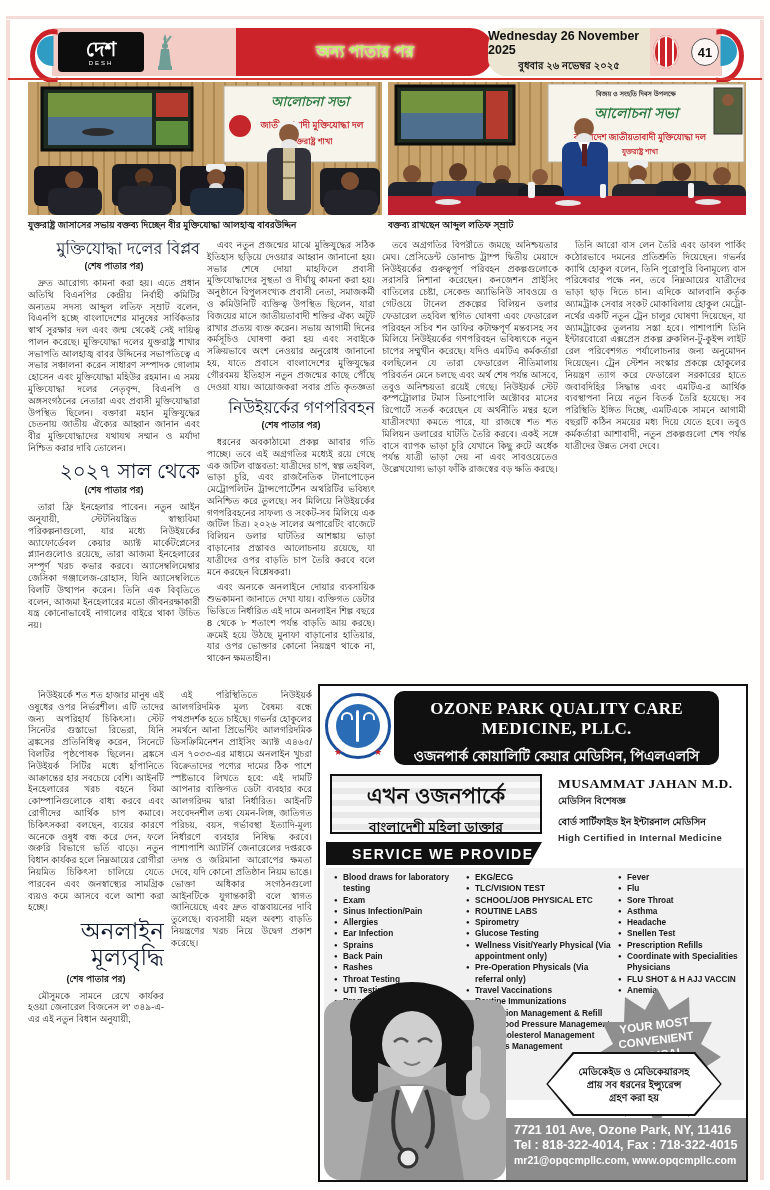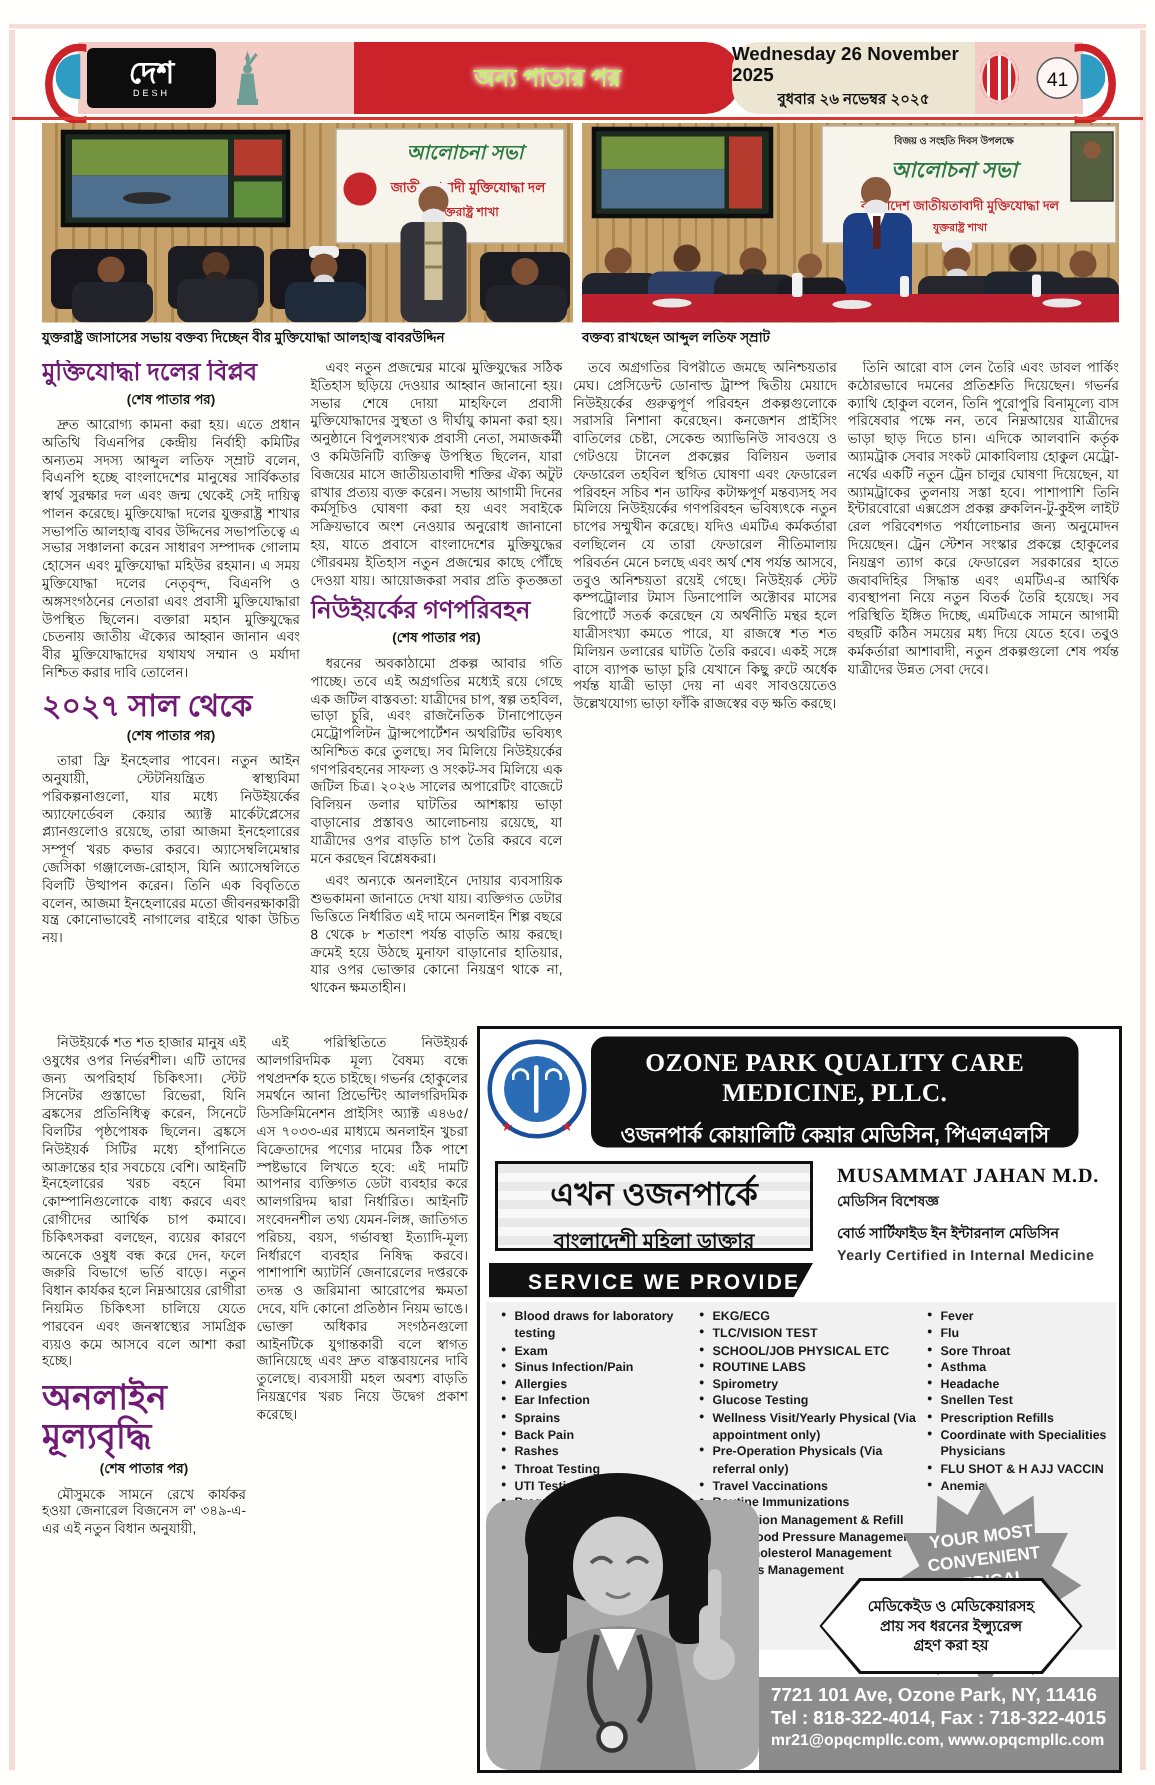--- a/index.html
+++ b/index.html
@@ -23,42 +23,42 @@
   .logo-box{background:#0d0d0d;color:#fff;width:86px;height:40px;border-radius:4px;display:flex;flex-direction:column;align-items:center;justify-content:center;line-height:1;}
   .logo-box .bn{font-size:20px;font-weight:800;}
   .logo-box .en{font-size:6px;letter-spacing:2px;margin-top:1px;}
   .band-red{flex:0 0 258px;background:#cc2229;border-radius:0 26px 26px 0;display:flex;align-items:center;justify-content:center;}
   .band-red span{font-size:16px;font-weight:800;color:#bef264;text-shadow:0 0 3px #fff,0 0 5px #fff;}
   .mh-date{flex:0 0 162px;background:#ece5d2;flex-direction:column;justify-content:center;border-radius:18px 0 0 18px;margin-left:-6px;}
   .mh-date .d1{font-size:12.5px;font-weight:800;color:#111;}
   .mh-date .d2{font-size:10px;font-weight:700;color:#111;margin-top:1px;}
   .mh-right{flex:1 1 auto;gap:12px;justify-content:center;}
   .flag-oval{display:inline-block;width:26px;height:34px;border-radius:50%;background:repeating-linear-gradient(90deg,#cc2229 0 5px,#fff 5px 7px);box-shadow:inset 0 0 0 2px #f3ccc6;}
-  .page-badge{display:inline-flex;width:26px;height:26px;border:1.5px solid #555;border-radius:50%;align-items:center;justify-content:center;font-size:13px;font-weight:400;color:#111;background:#fdf6f4;}
+  .page-badge{display:inline-flex;width:26px;height:26px;border:1.5px solid #555;border-radius:50%;align-items:center;justify-content:center;font-size:13px;font-weight:700;color:#111;background:#fdf6f4;}
   .red-rule{position:absolute;left:8px;top:78px;width:754px;height:2px;background:#d8372f;}
 
   
   .photo{position:absolute;top:82px;height:133px;background:repeating-linear-gradient(90deg,#c7a26b 0 9px,#ad8750 9px 11px);overflow:hidden;}
   .photo svg{display:block;width:100%;height:100%;}
   #photoL{left:28px;width:354px;}
   #photoR{left:388px;width:358px;}
   .caption{position:absolute;top:218px;font-size:9px;font-weight:800;color:#111;}
   .cap-l{left:28px;width:354px;}
   .cap-r{left:388px;width:358px;}
 
   
   .col{position:absolute;top:240px;overflow:hidden;color:#141414;}
   #colA{left:28px;width:172px;height:442px;}
   #colB{left:207px;width:168px;height:442px;}
   #colC{left:382px;width:176px;height:442px;}
   #colD{left:565px;width:181px;height:442px;}
   #colE{left:28px;top:690px;width:136px;height:492px;}
   #colF{left:171px;top:690px;width:141px;height:492px;}
   .col p{margin:0 0 4px;font-size:9px;line-height:11.8px;text-align:justify;text-indent:10px;}
-  .headline{font-weight:700;text-align:left;color:#701a75;line-height:1.12;margin:5px 0 1px;}
+  .headline{font-weight:400;text-align:right;color:#0f172a;line-height:1.12;margin:5px 0 1px;}
   .h-a1{font-size:16px;margin-top:0;}
   .h-a2{font-size:20px;}
   .h-a3{font-size:23px;}
   .h-a4{font-size:16px;}
   .continued{font-size:9px;font-weight:800;text-align:center;margin:0 0 4px;}
   .clampA{max-height:284px;overflow:hidden;}
   .clampE{max-height:392px;overflow:hidden;}
 
   
   .ad{position:absolute;left:318px;top:684px;width:430px;height:498px;background:#fff;border:2px solid #111;box-sizing:border-box;}
@@ -283,21 +283,21 @@
       <div class="t2">ওজনপার্ক কোয়ালিটি কেয়ার মেডিসিন, পিএলএলসি</div>
     </div>
     <div class="now-box">
       <div class="l1">এখন ওজনপার্কে</div>
       <div class="l2">বাংলাদেশী মহিলা ডাক্তার</div>
     </div>
     <div class="doc-block">
       <div class="n">MUSAMMAT JAHAN M.D.</div>
       <div class="s">মেডিসিন বিশেষজ্ঞ</div>
       <div class="b1">বোর্ড সার্টিফাইড ইন ইন্টারনাল মেডিসিন</div>
-      <div class="b2">Yearly Certified in Internal Medicine</div>
+      <div class="b2">High Certified in Internal Medicine</div>
     </div>
     <div class="svc-head">SERVICE WE PROVIDE</div>
     <div class="svc-area">
       <div class="svc-col svc-c1">
           <div class="svc-item">Blood draws for laboratory testing</div>
           <div class="svc-item">Exam</div>
           <div class="svc-item">Sinus Infection/Pain</div>
           <div class="svc-item">Allergies</div>
           <div class="svc-item">Ear Infection</div>
           <div class="svc-item">Sprains</div>

